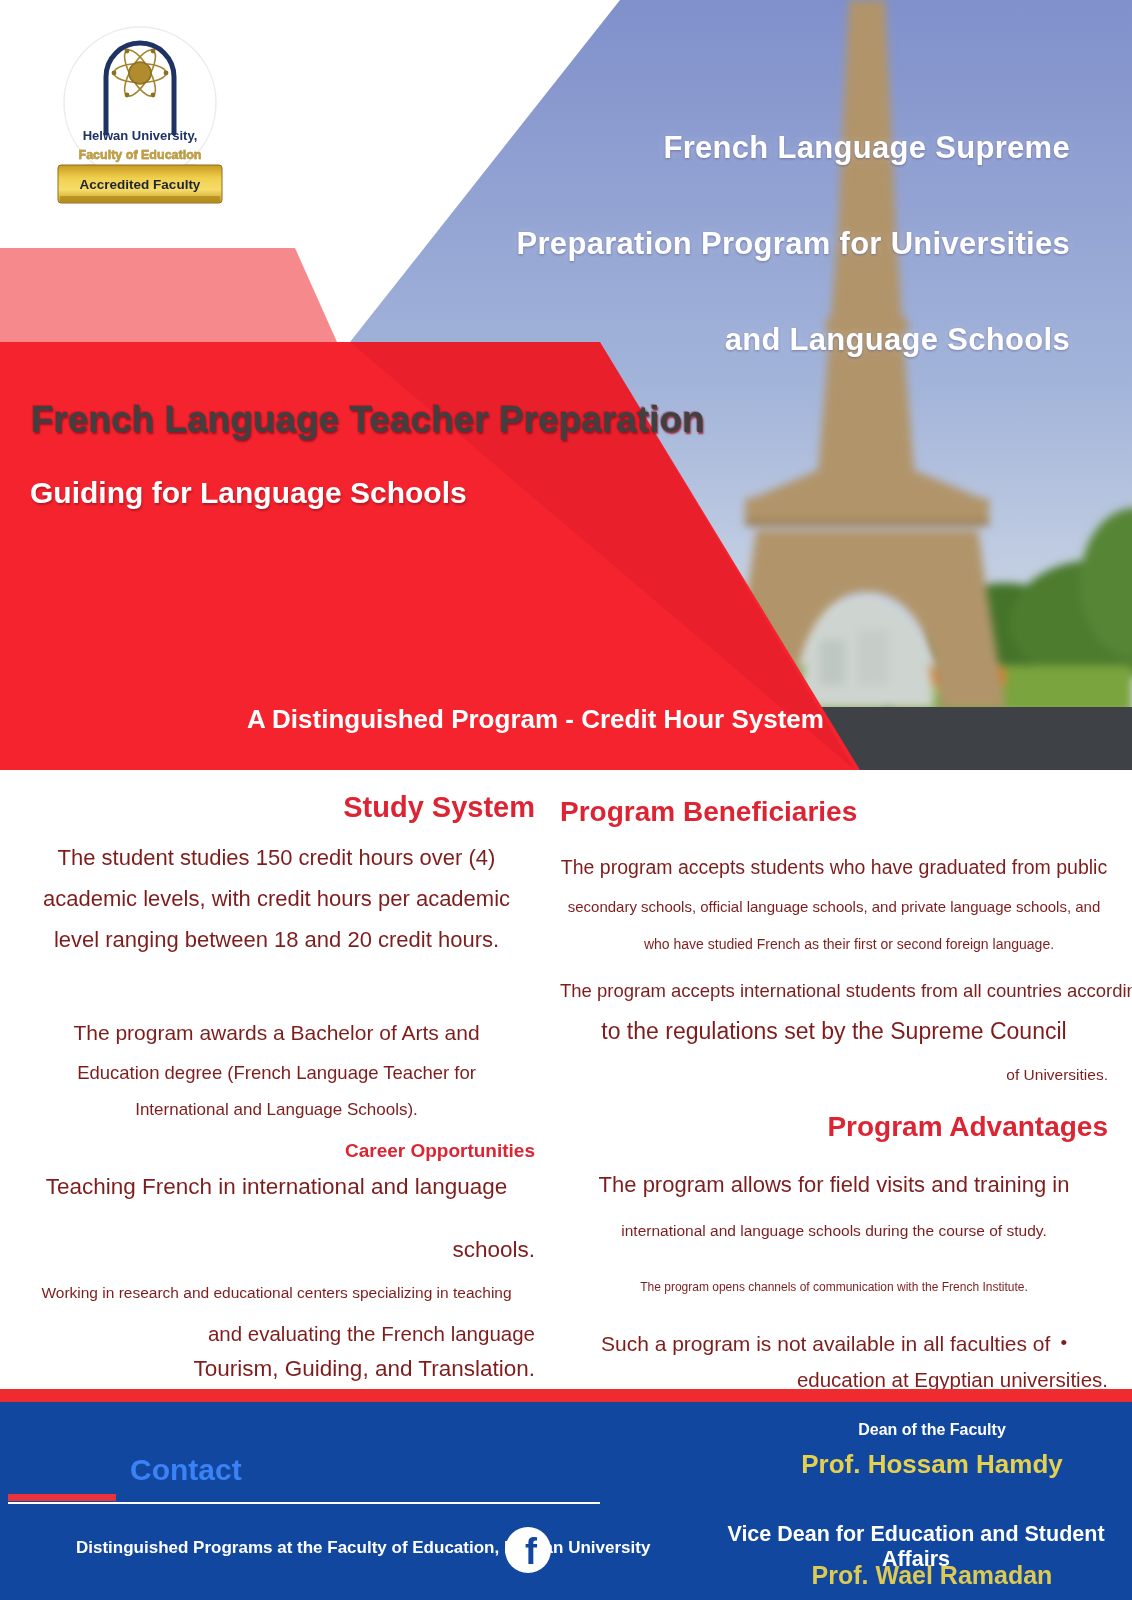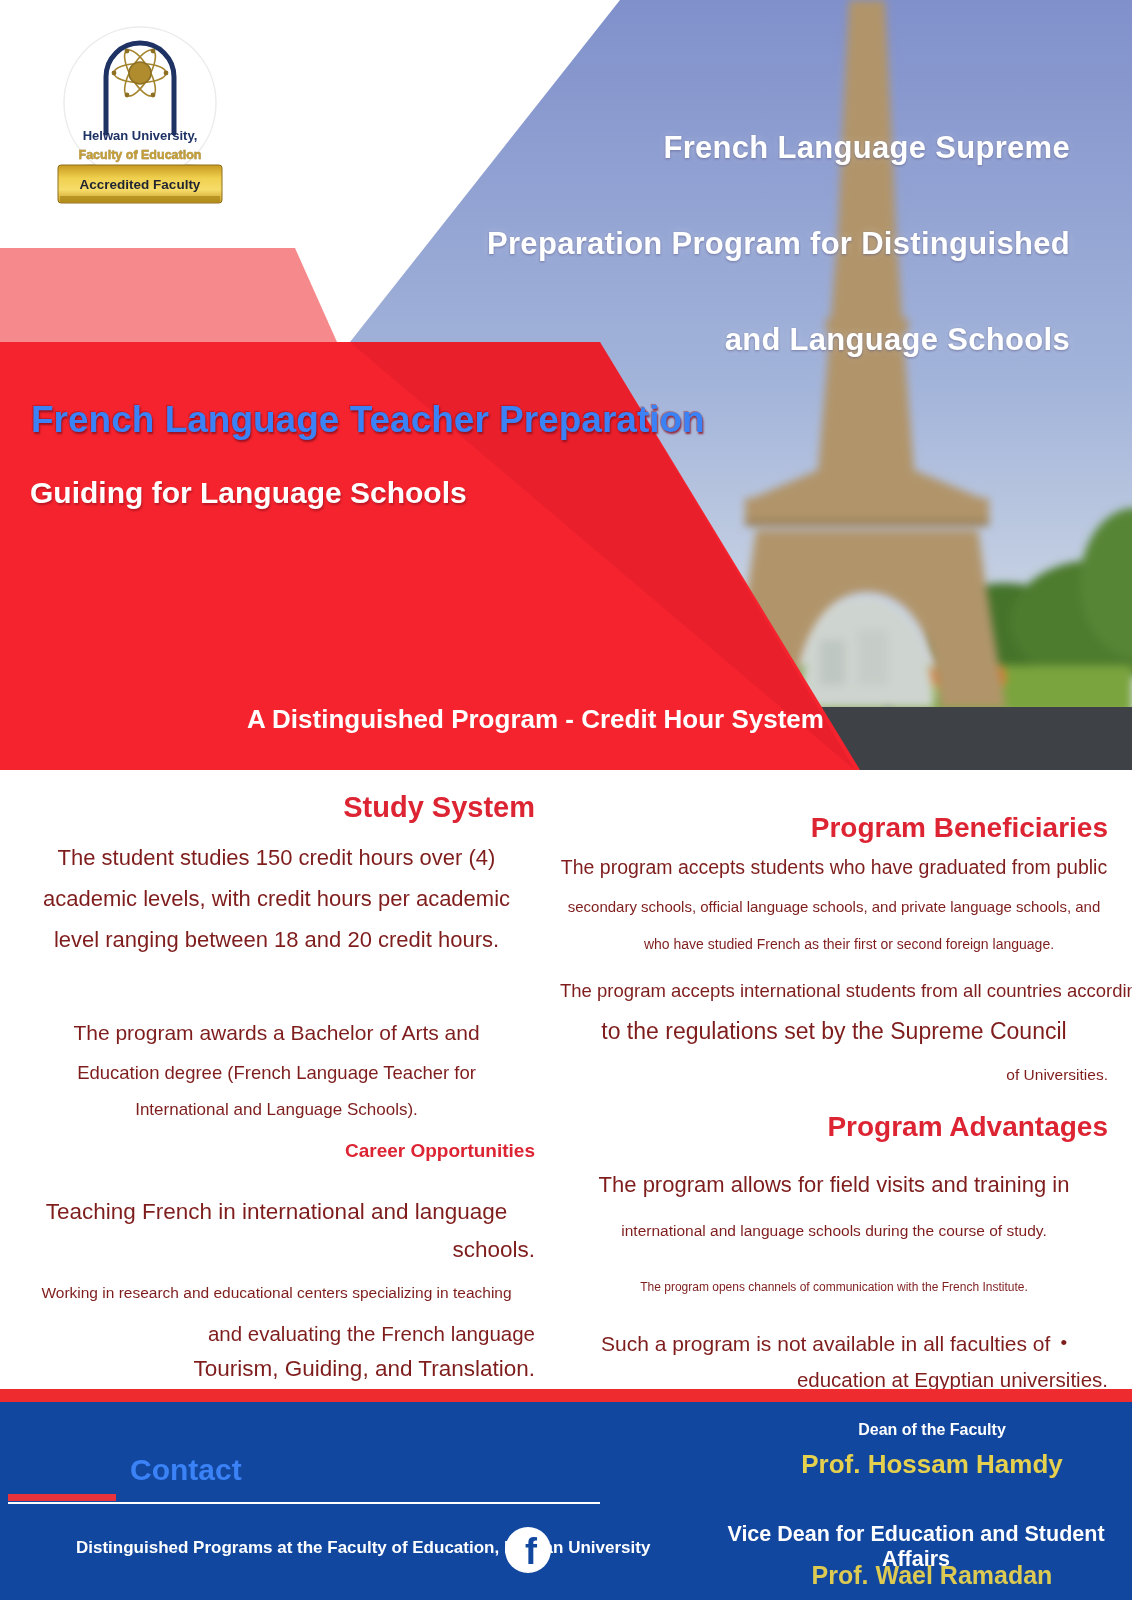--- a/index.html
+++ b/index.html
@@ -12,48 +12,48 @@
          clip-path:polygon(620px 0,1132px 0,1132px 770px,850px 770px,350px 342px);}
   .salmon{left:0;top:248px;width:340px;height:94px;background:#f6898c;
           clip-path:polygon(0 0,295px 0,337px 94px,0 94px);}
   .red-main{left:0;top:342px;width:1132px;height:428px;background:#f4232e;
             clip-path:polygon(0 0,600px 0,860px 428px,0 428px);}
   .red-shade{left:0;top:342px;width:1132px;height:428px;background:rgba(150,0,25,.11);
              clip-path:polygon(350px 0,600px 0,855px 428px);}
   .photo-title{right:62px;color:#fff;font-size:31px;font-weight:600;white-space:nowrap;
                letter-spacing:.3px;text-shadow:0 1px 3px rgba(70,70,120,.55),0 0 8px rgba(255,255,255,.25);}
   .pt1{top:130px;} .pt2{top:226px;} .pt3{top:322px;}
-  .banner1{left:31px;top:399px;font-size:37px;font-weight:700;color:#3b82f6;white-space:nowrap;
+  .banner1{left:31px;top:399px;font-size:37px;font-weight:700;color:#404040;white-space:nowrap;
            text-shadow:1px 2px 2px rgba(140,15,30,.85),-1px -1px 1px rgba(140,15,30,.45);}
   .banner2{left:30px;top:476px;font-size:30px;font-weight:700;color:#fff;white-space:nowrap;
            text-shadow:1px 2px 2px rgba(140,15,30,.55);}
   .ribbon-text{left:247px;top:704px;font-size:26px;font-weight:700;color:#fff;white-space:nowrap;}
   .logo{left:50px;top:15px;}
 
   
   .bl{position:absolute;color:#7f1d1d;line-height:1.2;white-space:nowrap;}
   .col-l{left:18px;width:517px;text-align:center;}
   .col-r{left:560px;width:548px;text-align:center;}
   .red-h{color:#dd2433;font-weight:700;}
 
   .ss-h {top:790px;font-size:29px;text-align:right;}
   .ss-1a{top:845px;font-size:22px;}
   .ss-1b{top:886px;font-size:22px;}
   .ss-1c{top:927px;font-size:22px;}
   .ss-2a{top:1020px;font-size:21px;}
   .ss-2b{top:1062px;font-size:18.5px;}
   .ss-2c{top:1100px;font-size:17px;}
   .co-h {top:1140px;font-size:19px;text-align:right;padding-right:6px;}
-  .co-1 {top:1198px;font-size:22.5px;}
+  .co-1 {top:1173px;font-size:22.5px;}
   .co-2 {top:1236px;font-size:22.5px;text-align:right;padding-right:45px;}
   .co-3 {top:1284px;font-size:15.5px;}
   .co-4 {top:1322px;font-size:20.5px;text-align:right;padding-right:40px;}
   .co-5 {top:1355px;font-size:22.5px;text-align:right;padding-right:25px;}
 
-  .pb-h {top:795px;font-size:28px;text-align:right;padding-right:20px;margin-top:16px;}
+  .pb-h {top:795px;font-size:28px;text-align:left;padding-right:20px;}
   .pb-1a{top:856px;font-size:19.5px;}
   .pb-1b{top:898px;font-size:15px;}
   .pb-1c{top:936px;font-size:14px;margin-left:15px;}
   .pb-2a{top:980px;font-size:18.5px;}
   .pb-2b{top:1018px;font-size:23px;}
   .pb-2c{top:1066px;font-size:15.5px;text-align:right;padding-right:35px;}
   .pa-h {top:1110px;font-size:28px;text-align:right;padding-right:15px;}
   .pa-1a{top:1172px;font-size:22px;}
   .pa-1b{top:1222px;font-size:15.5px;}
   .pa-2 {top:1280px;font-size:12px;}
@@ -140,21 +140,21 @@
         <path d="M800,708 C800,650 824,600 867,600 C910,600 934,650 934,708 Z" fill="#ced4cf"></path>
         <rect x="820" y="640" width="25" height="45" fill="#bfc7c2"></rect>
         <rect x="858" y="630" width="30" height="55" fill="#c6cdc8"></rect>
       </g>
 
       <rect x="0" y="707" width="1132" height="63" fill="#3e4246"></rect>
     </svg>
   </div>
 
   <div class="abs photo-title pt1">French Language Supreme</div>
-  <div class="abs photo-title pt2">Preparation Program for Distinguished</div>
+  <div class="abs photo-title pt2">Preparation Program for Universities</div>
   <div class="abs photo-title pt3">and Language Schools</div>
 
   <div class="abs salmon"></div>
   <div class="abs red-main"></div>
   <div class="abs red-shade"></div>
 
   <div class="abs banner1">French Language Teacher Preparation</div>
   <div class="abs banner2">Guiding for Language Schools</div>
   <div class="abs ribbon-text">A Distinguished Program - Credit Hour System</div>
 

